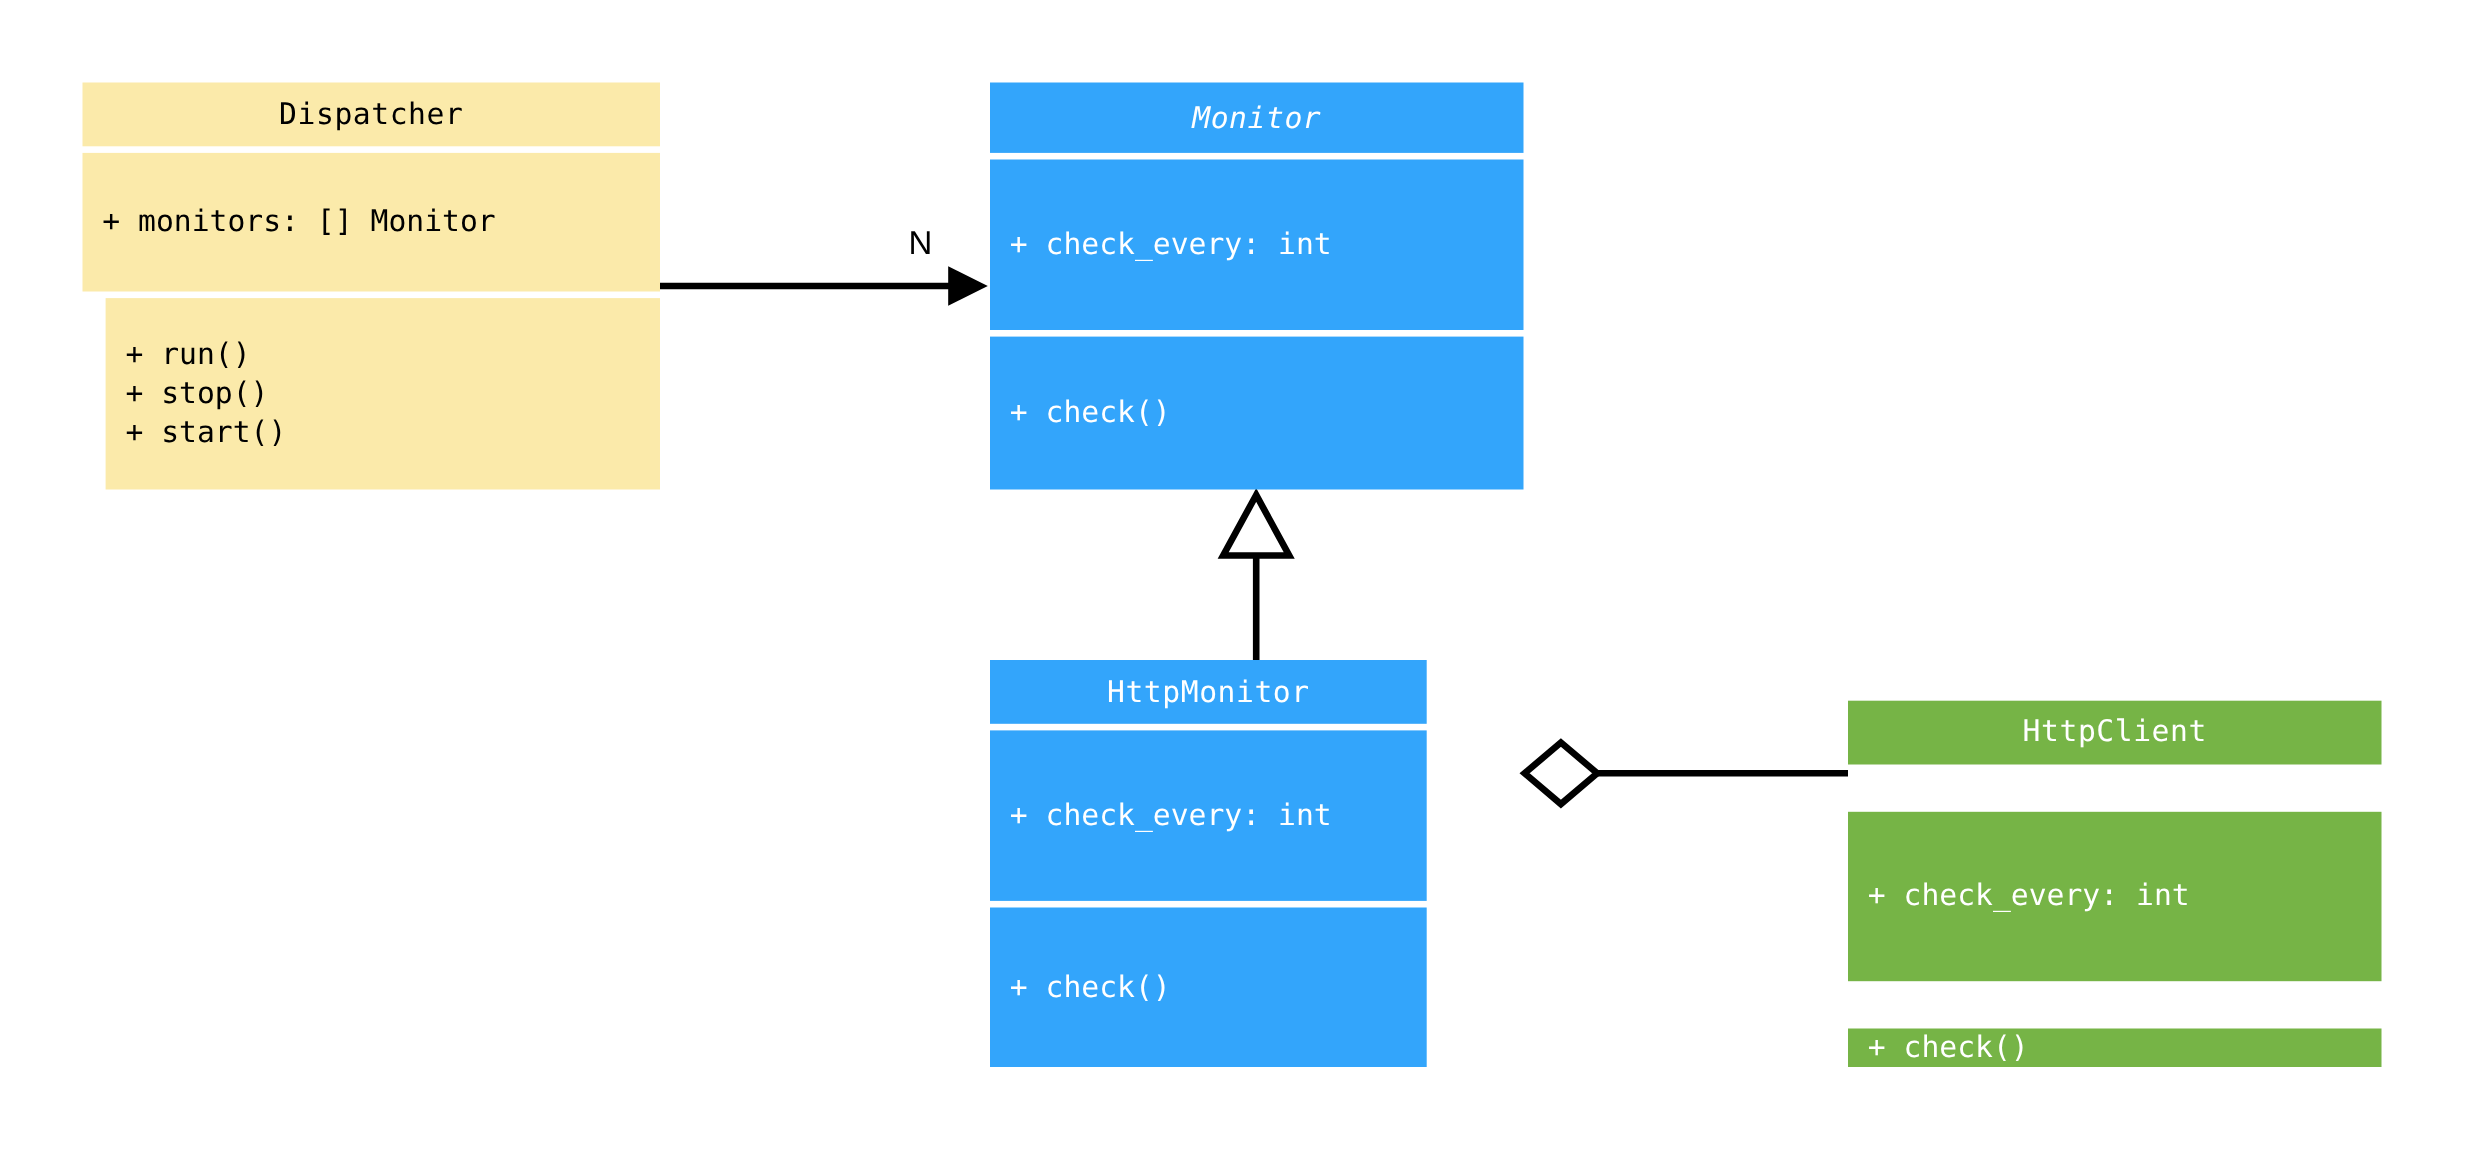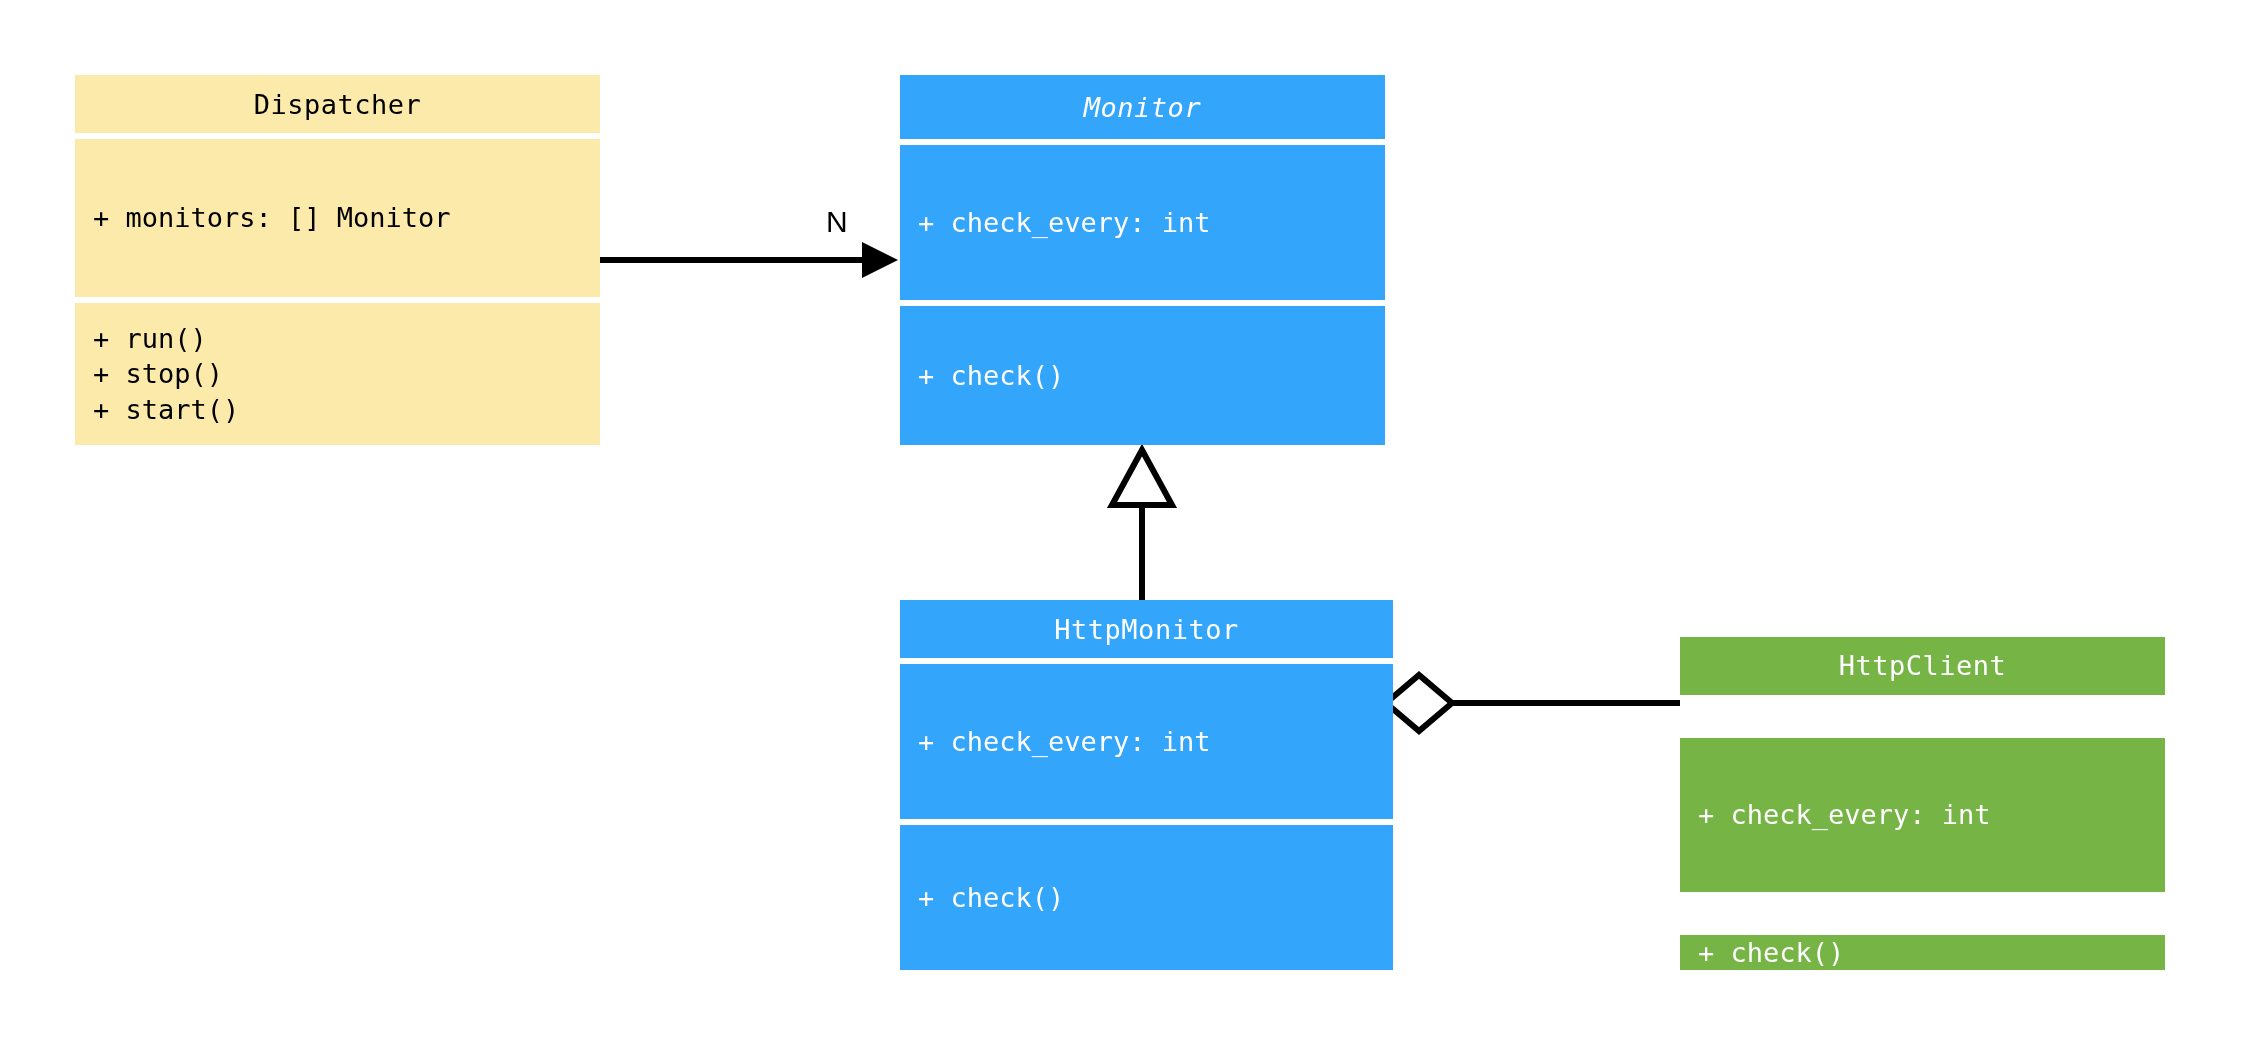--- a/index.html
+++ b/index.html
@@ -105,43 +105,43 @@
       <line x1="1452" y1="703" x2="1680" y2="703" stroke="#000000" stroke-width="6"></line>
     </g>
   </svg>
 
   <div class="edge-label" style="left:826px; top:205px;">N</div>
 
   <div class="uml-class pal-yellow" style="left:75px; top:75px; width:525px; height:370px;">
     <div class="compartment title" style="height:58px;">
       <div class="class-name">Dispatcher</div>
     </div>
-    <div class="compartment members" style="height:158px;">
+    <div class="compartment members" style="height:126px;">
       <div class="member">+ monitors: [] Monitor</div>
     </div>
-    <div class="compartment members" style="flex:1 1 auto;">
+    <div class="compartment members" style="flex:1 1 auto;margin-left:21px;">
       <div class="member">+ run()</div>
       <div class="member">+ stop()</div>
       <div class="member">+ start()</div>
     </div>
   </div>
 
   <div class="uml-class pal-blue" style="left:900px; top:75px; width:485px; height:370px;">
     <div class="compartment title" style="height:64px;">
       <div class="class-name abstract">Monitor</div>
     </div>
     <div class="compartment members" style="height:155px;">
       <div class="member">+ check_every: int</div>
     </div>
     <div class="compartment members" style="flex:1 1 auto;">
       <div class="member">+ check()</div>
     </div>
   </div>
 
-  <div class="uml-class pal-blue" style="left:900px; top:600px; width:493px; height:370px;">
+  <div class="uml-class pal-blue" style="left:900px; top:600px; width:397px; height:370px;">
     <div class="compartment title" style="height:58px;">
       <div class="class-name">HttpMonitor</div>
     </div>
     <div class="compartment members" style="height:155px;">
       <div class="member">+ check_every: int</div>
     </div>
     <div class="compartment members" style="flex:1 1 auto;">
       <div class="member">+ check()</div>
     </div>
   </div>

